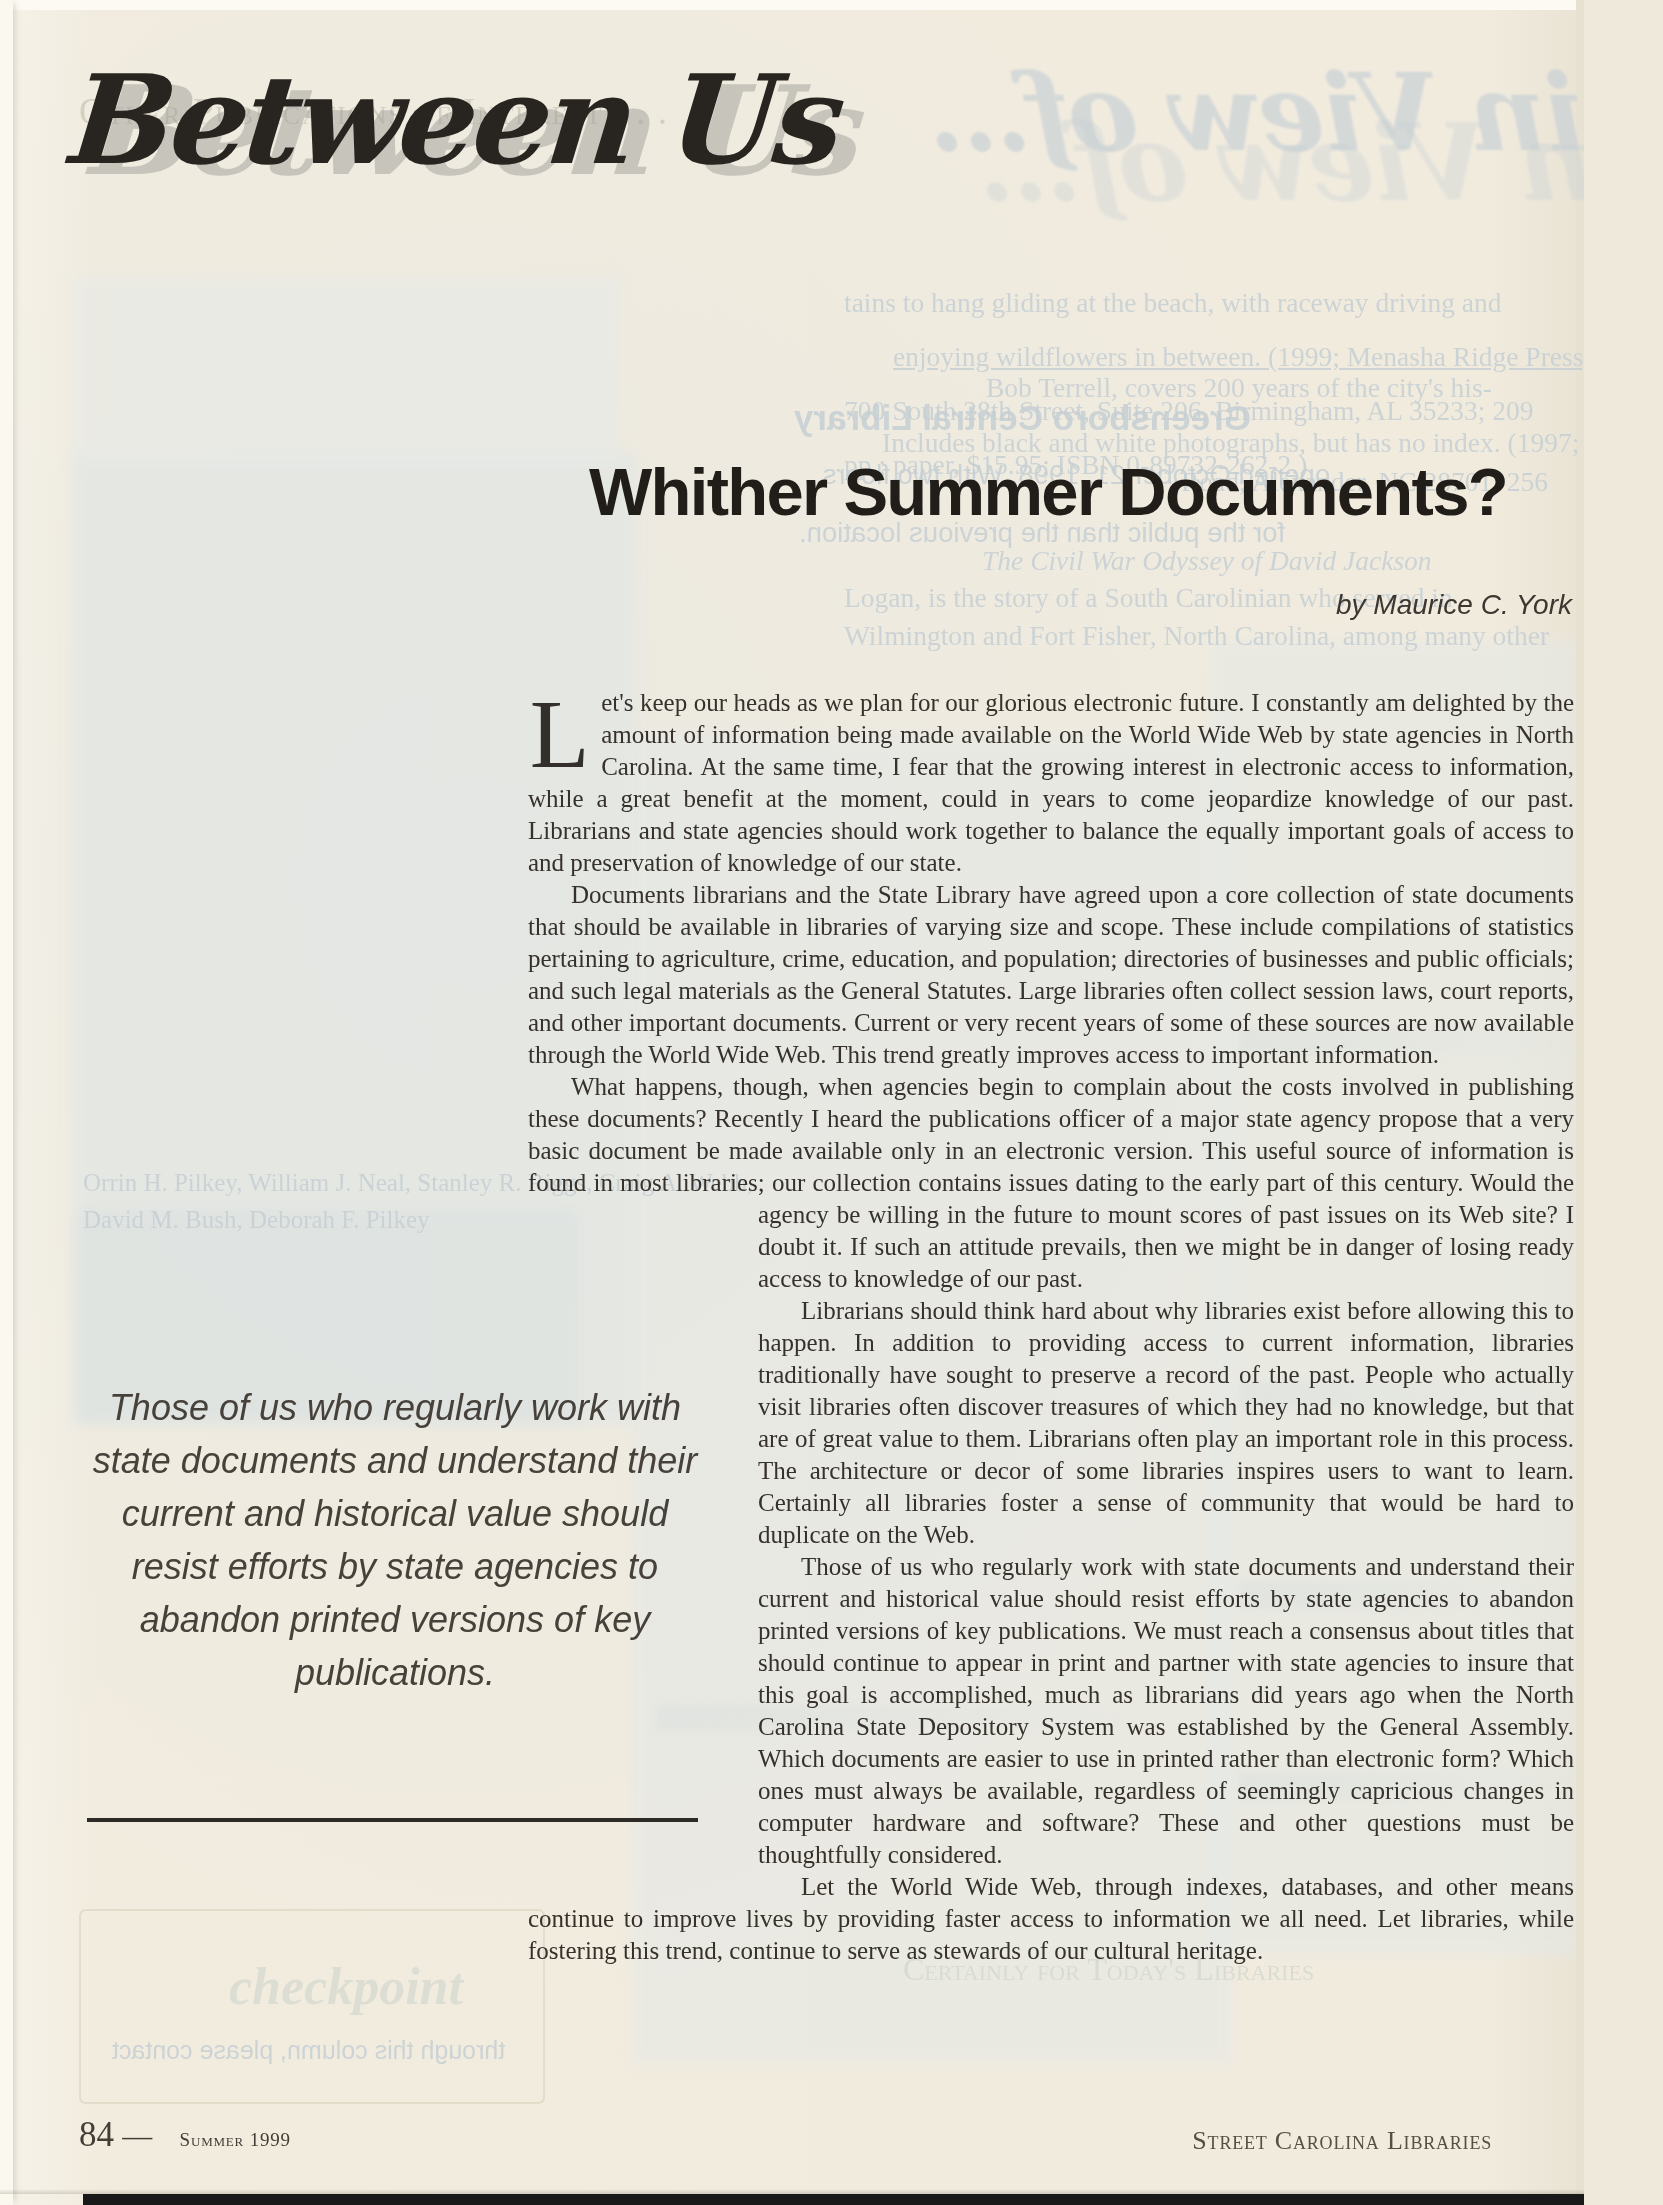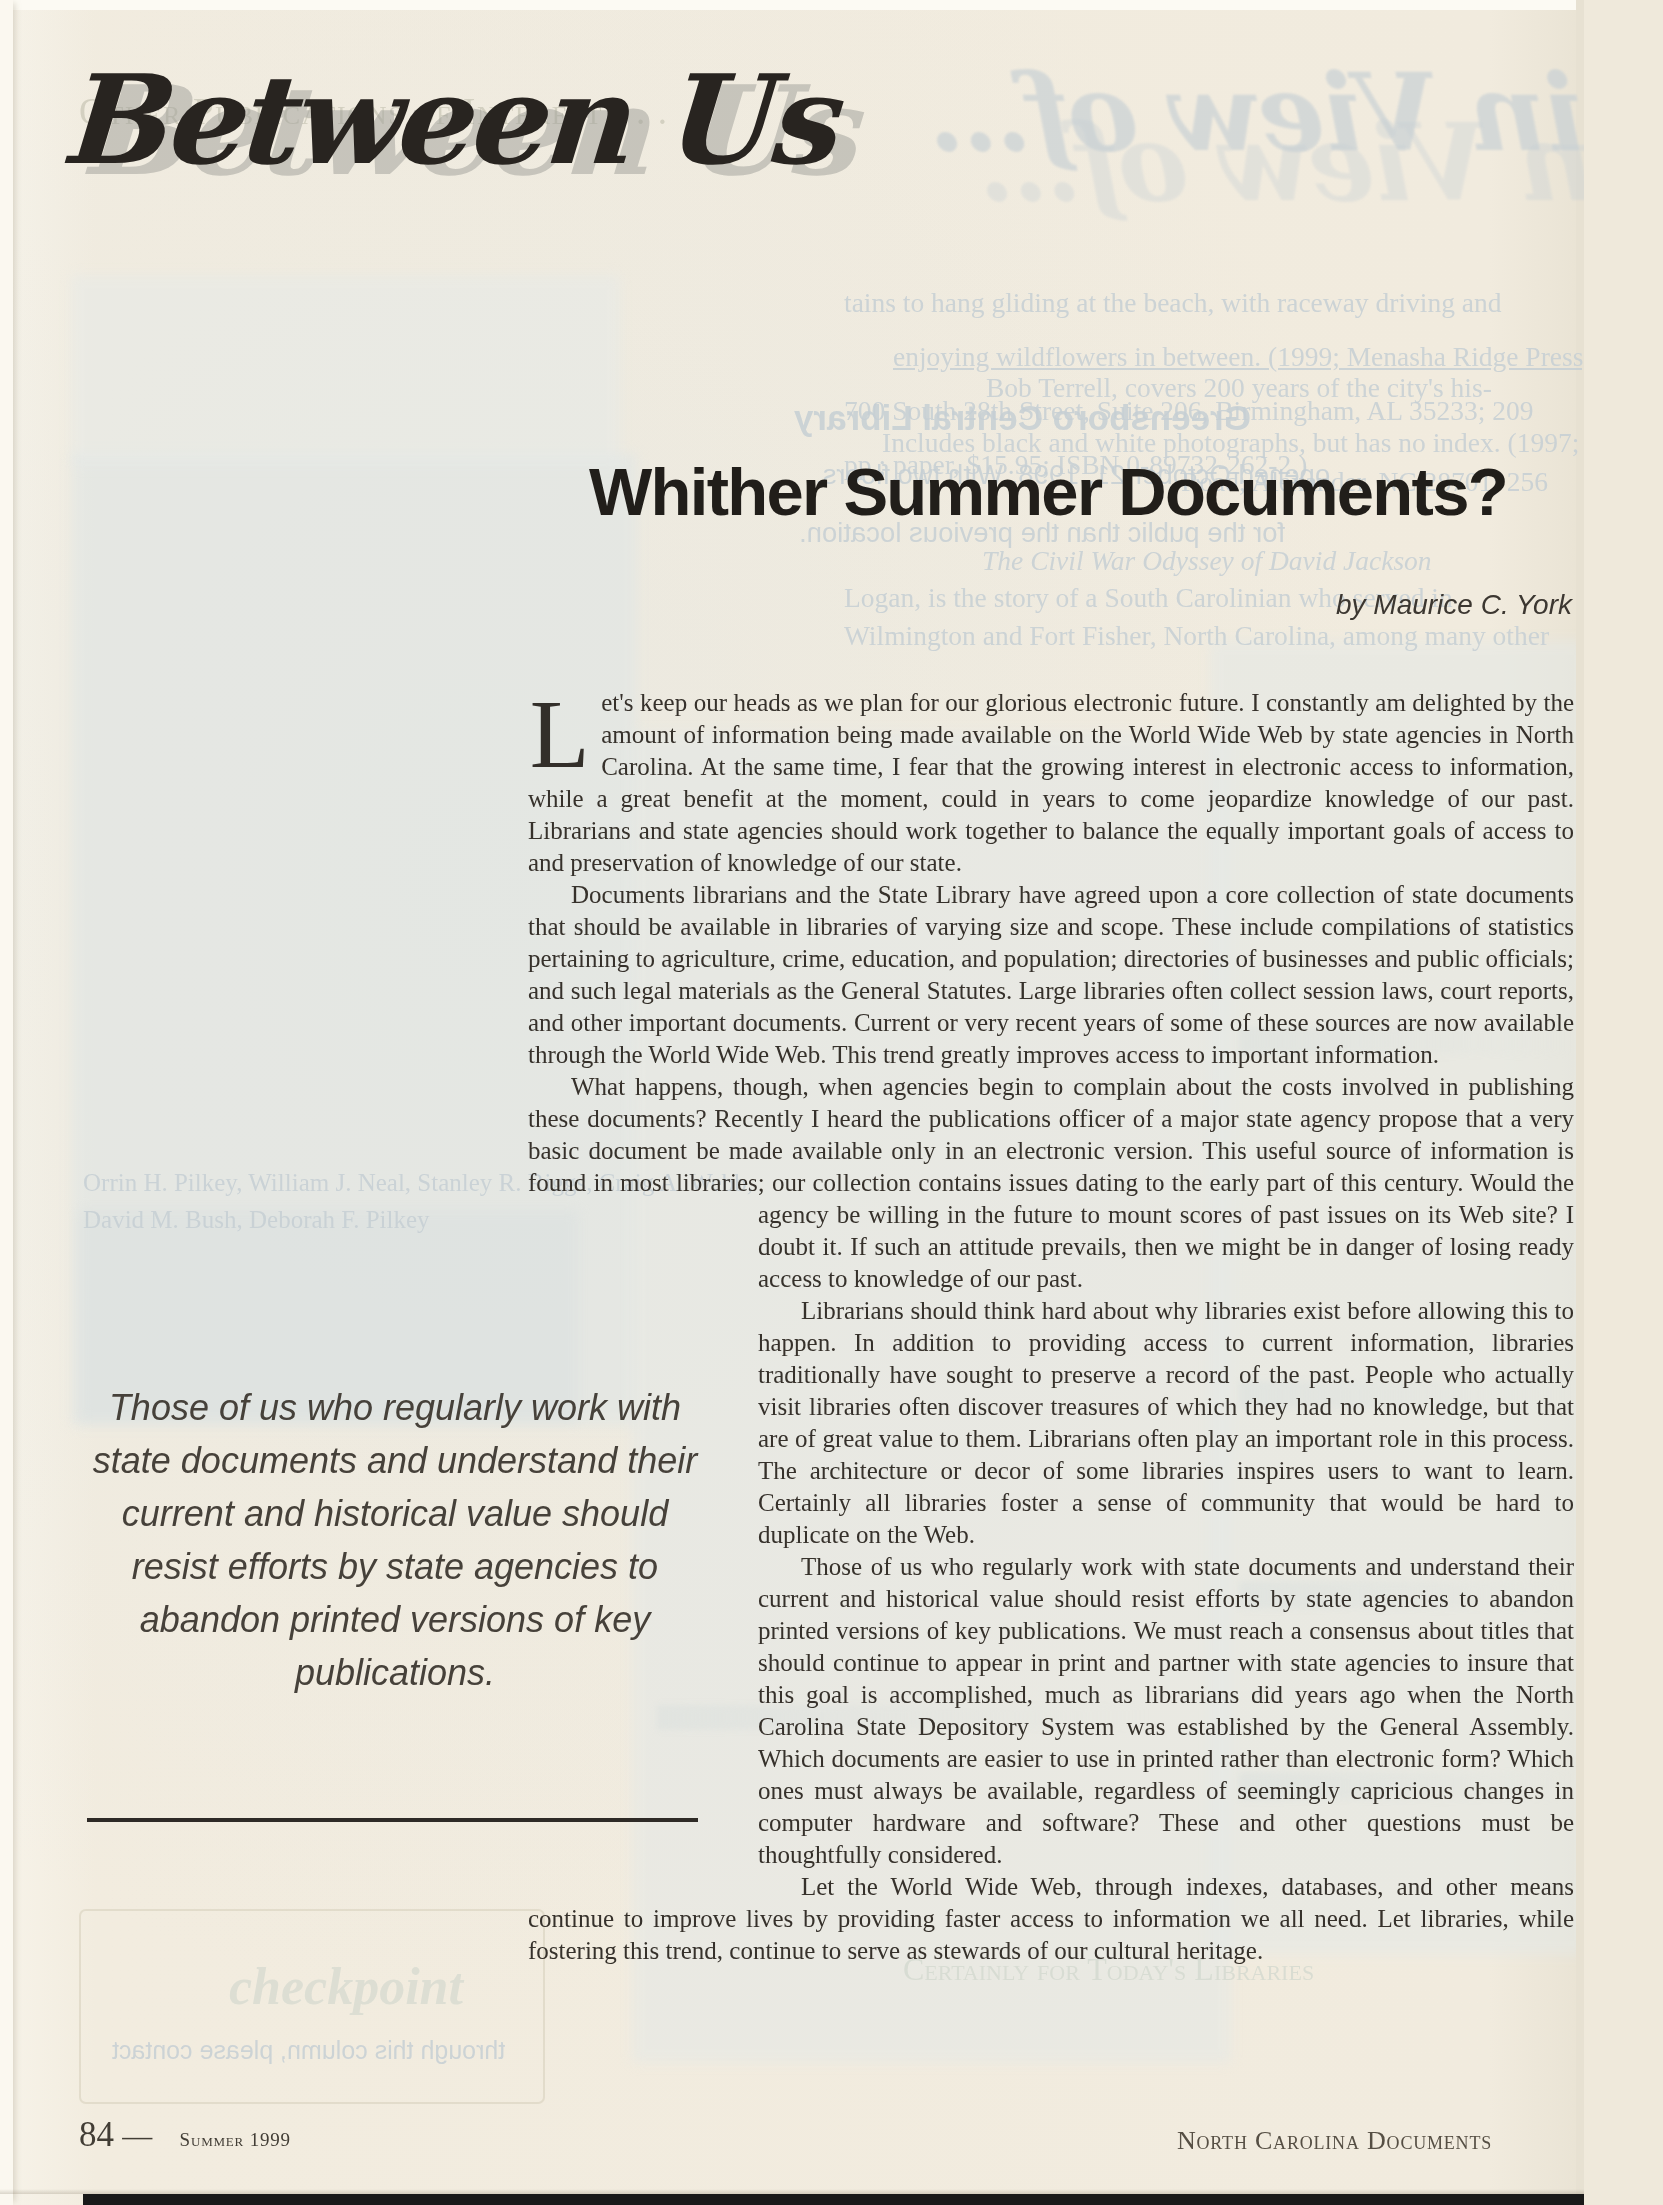--- a/index.html
+++ b/index.html
@@ -134,21 +134,21 @@
     <p class="para ind"><span>Those of us who regularly work with state documents and understand their current and historical value should resist efforts by state agencies to abandon printed versions of key publications. We must reach a consensus about titles that should continue to appear in print and partner with state agencies to insure that this goal is accomplished, much as librarians did years ago when the North Carolina State Depository System was established by the General Assembly. Which documents are easier to use in printed rather than electronic form? Which ones must always be available, regardless of seemingly capricious changes in computer hardware and software? These and other questions must be thoughtfully considered.</span></p>
     <p class="para ind"><span>Let the World Wide Web, through indexes, databases, and other means continue to improve lives by providing faster access to information we all need. Let libraries, while fostering this trend, continue to serve as stewards of our cultural heritage.</span></p>
   </div>
 
   <div class="pull-quote">Those of us who regularly work with state documents and understand their current and historical value should resist efforts by state agencies to abandon printed versions of key publications.</div>
   <div class="pq-rule"></div>
 
   <div class="footer-left">
     <span class="num">84</span><span class="sep">—</span><span class="txt">Summer 1999</span>
   </div>
-  <div class="footer-right">North Carolina Documents</div>
+  <div class="footer-right">Street Carolina Libraries</div>
 
   <div class="edge-top"></div>
   <div class="edge-left"></div>
   <div class="edge-right"></div>
   <div class="bottom-shadow"></div>
   <div class="bottom-bar"></div>
 
 </div>
 
 

